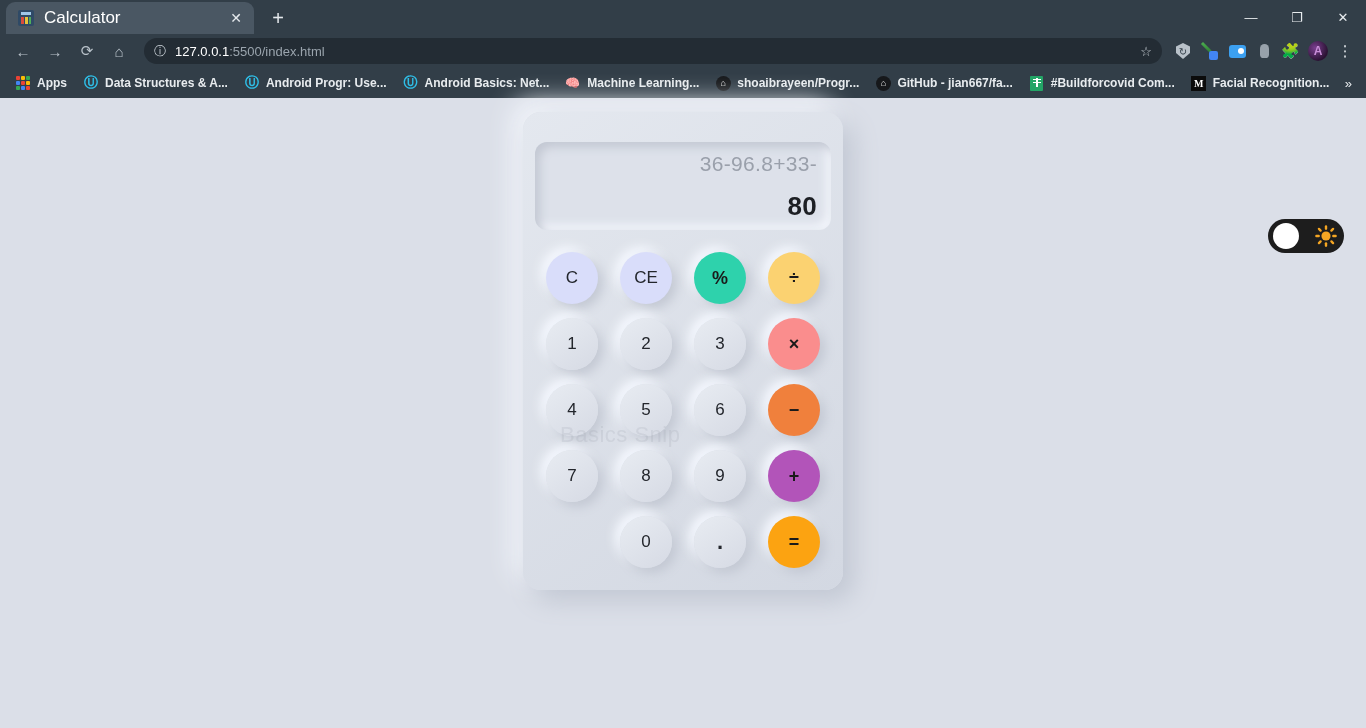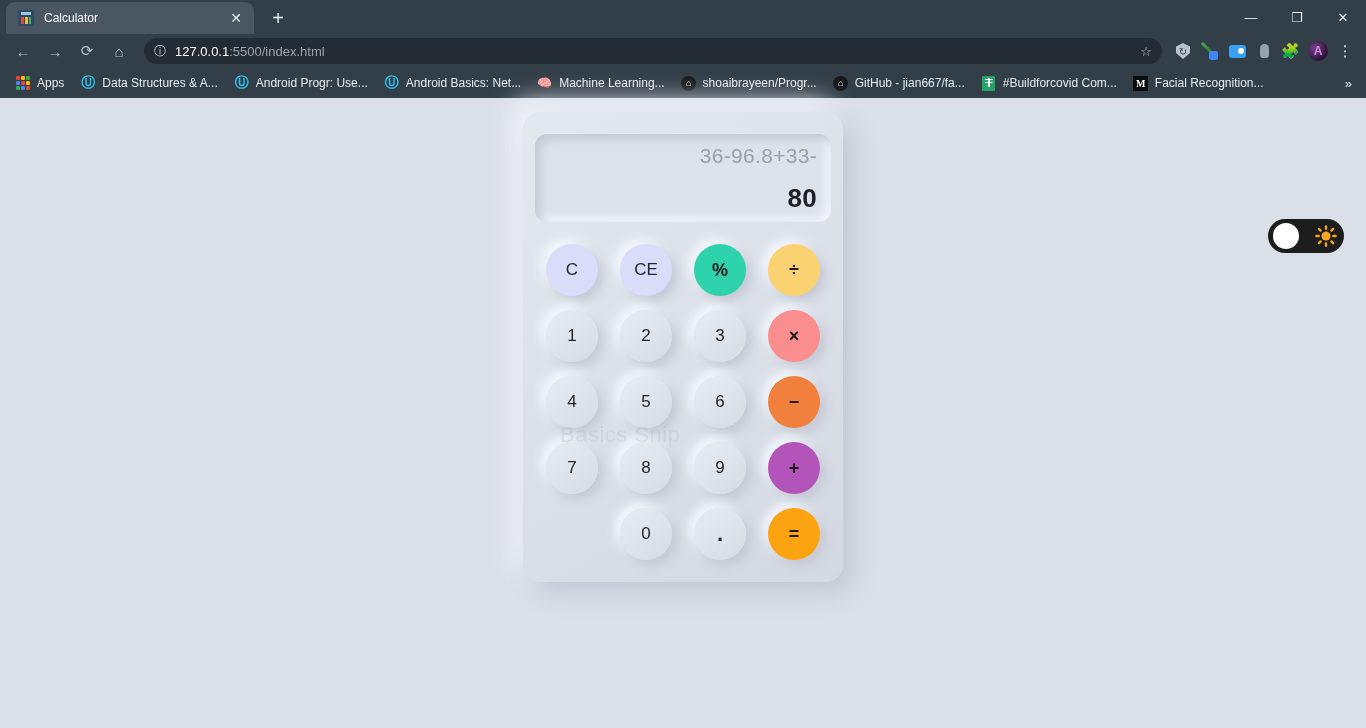--- a/index.html
+++ b/index.html
@@ -32,21 +32,21 @@
   }
   .tab-favicon::before {
     content: ""; position: absolute; left: 3px; top: 2px; width: 10px; height: 3px;
     background: #9fc6e8;
   }
   .tab-favicon::after {
     content: ""; position: absolute; left: 3px; top: 7px; width: 10px; height: 7px;
     background:
       linear-gradient(90deg, #d94b3c 0 3px, transparent 3px 4px, #e8c23a 4px 7px, transparent 7px 8px, #4fae5a 8px 11px);
   }
-  .tab-title { color: #ffffff; font-size: 12px; flex: 1; white-space: nowrap; overflow: hidden; }
+  .tab-title { color: #ffffff; font-size: 17px; flex: 1; white-space: nowrap; overflow: hidden; }
   .tab-close {
     width: 20px; height: 20px; color: #e6eaee; font-size: 14px;
     display: flex; align-items: center; justify-content: center; border-radius: 50%;
   }
   .newtab {
     width: 28px; height: 28px; margin-left: 10px; margin-bottom: 2px;
     display: flex; align-items: center; justify-content: center;
     color: #e6eaee; font-size: 20px; border-radius: 50%;
   }
   .wincontrols { position: absolute; right: 0; top: 0; height: 34px; display: flex; }
@@ -86,21 +86,21 @@
   .bugi { width: 9px; height: 14px; background: #98a2ab; border-radius: 5px 5px 4px 4px; }
   .puzzle { color: #e2e7ea; font-size: 15px; }
   .avatar { width: 20px; height: 20px; border-radius: 50%;
             background: radial-gradient(circle at 35% 35%, #7a3f8f, #2b1233 70%); position: relative; }
   .avatar::after { content: "A"; position: absolute; inset: 0; color: #c98ed8; font-size: 12px; font-weight: bold;
                    display: flex; align-items: center; justify-content: center; }
   .kebab { color: #e2e7ea; font-size: 15px; letter-spacing: 0; line-height: 4px; }
 
   .bookmarks { height: 30px; display: flex; align-items: center; padding: 0 8px; gap: 2px; overflow: hidden; }
   .bm { display: flex; align-items: center; gap: 6px; padding: 3px 7px; border-radius: 4px; white-space: nowrap; }
-  .bm-label { color: #e8ecef; font-size: 12px; }
+  .bm-label { color: #e8ecef; font-size: 12px; font-weight: bold; }
   .bm-ico { width: 16px; height: 16px; display: flex; align-items: center; justify-content: center; flex: 0 0 16px; }
   .apps-grid { width: 14px; height: 14px; display: grid; grid-template-columns: repeat(3,1fr); grid-template-rows: repeat(3,1fr); gap: 1.5px; }
   .apps-grid i { display: block; border-radius: 1px; }
   .udacity { color: #2fbfe8; font-size: 14px; font-weight: bold; }
   .brain { font-size: 12px; }
   .gh { width: 15px; height: 15px; border-radius: 50%; background: #16181b; position: relative; }
   .gh::after { content: "⌂"; position: absolute; inset: 0; color: #fff; font-size: 9px; display: flex; align-items: center; justify-content: center; }
   .sheets { width: 13px; height: 15px; background: #23a566; border-radius: 1px; position: relative; }
   .sheets::after { content: ""; position: absolute; left: 2.5px; top: 3px; width: 8px; height: 1.8px; background: #fff;
                    box-shadow: 0 3px 0 #fff, -2.6px 0 0 -0.4px transparent; }
@@ -130,21 +130,21 @@
 
   .calc-wrap { display: flex; justify-content: center; margin-top: 14px; }
   .calculator {
     width: 320px; padding: 18px 0 22px;
     border-radius: 18px;
     background: linear-gradient(145deg, #e4e8ef, #d3d8e2);
     box-shadow: 10px 10px 26px #c0c6d2, -10px -10px 26px #f4f7fc;
   }
 
   .display {
-    width: 296px; margin: 4px auto;
+    width: 296px; margin: 12px auto;
     height: 88px; border-radius: 12px;
     background: #dde1ea;
     box-shadow: inset 5px 5px 10px #c3c8d3, inset -5px -5px 10px #f2f5fb;
     padding: 10px 14px 8px;
     display: flex; flex-direction: column; justify-content: space-between;
     align-items: flex-end;
   }
   .expr { color: #9aa0ab; font-size: 21px; font-weight: 400; letter-spacing: 0.3px; }
   .result { color: #1d1f24; font-size: 26px; font-weight: bold; letter-spacing: 0.3px; }
 

